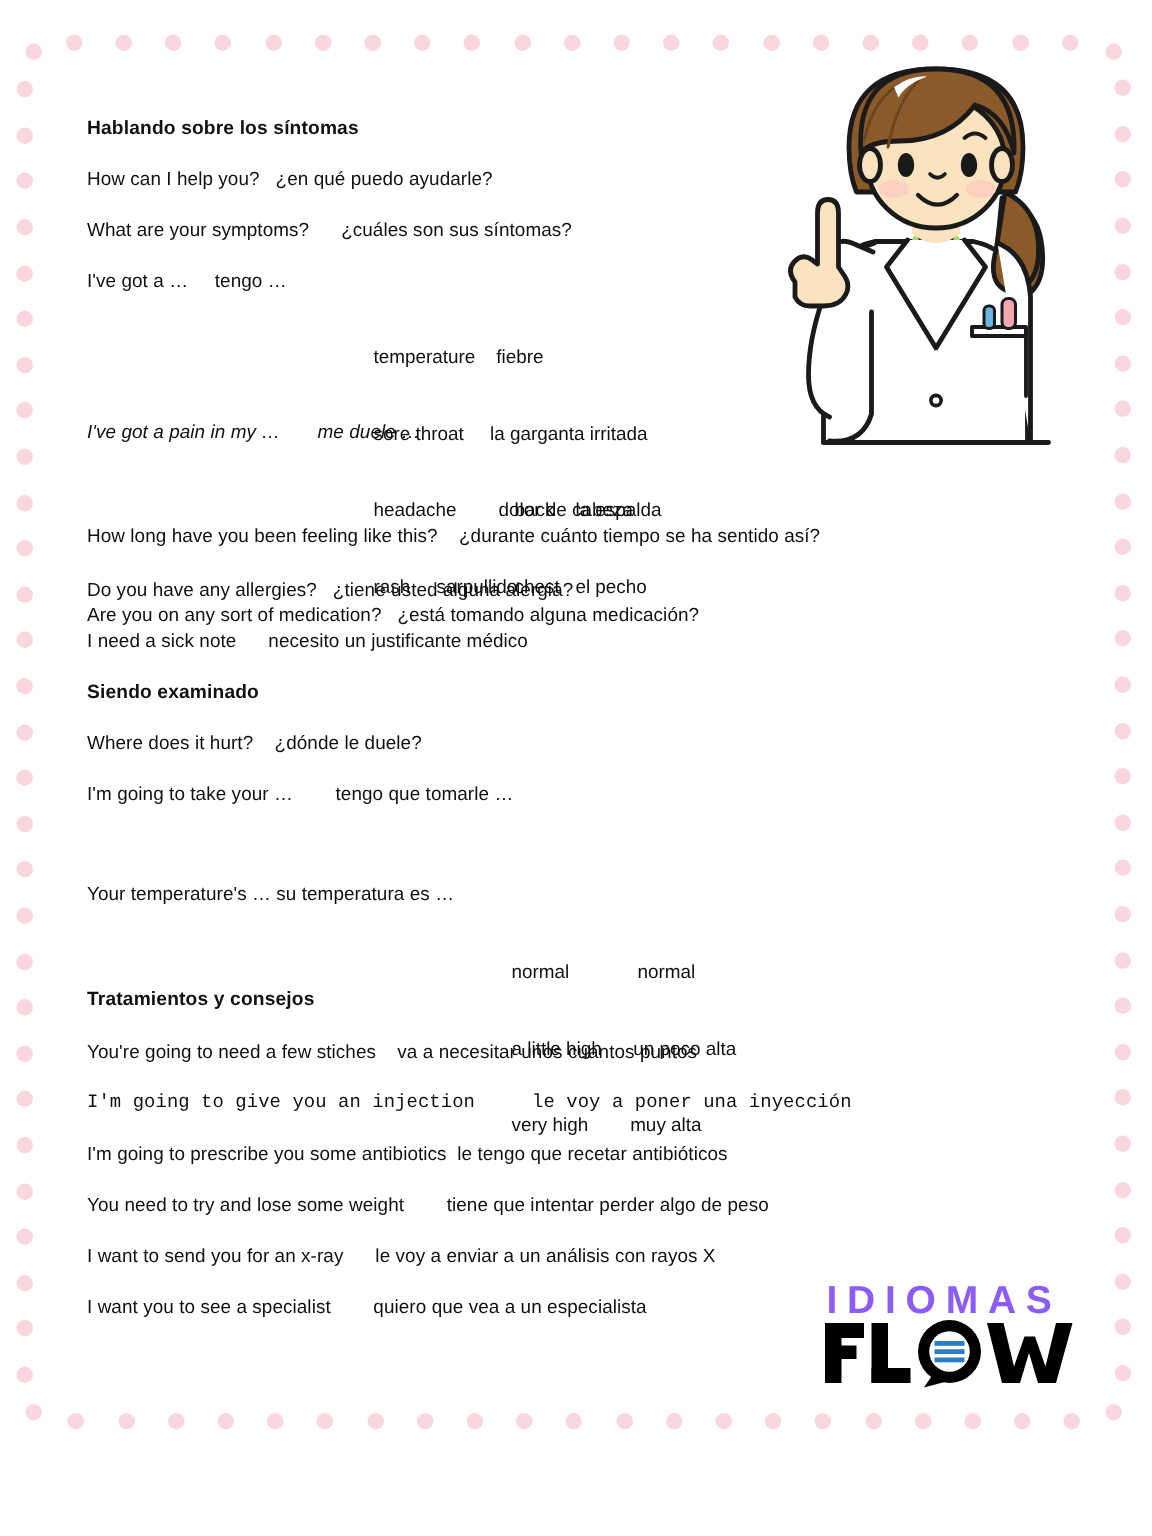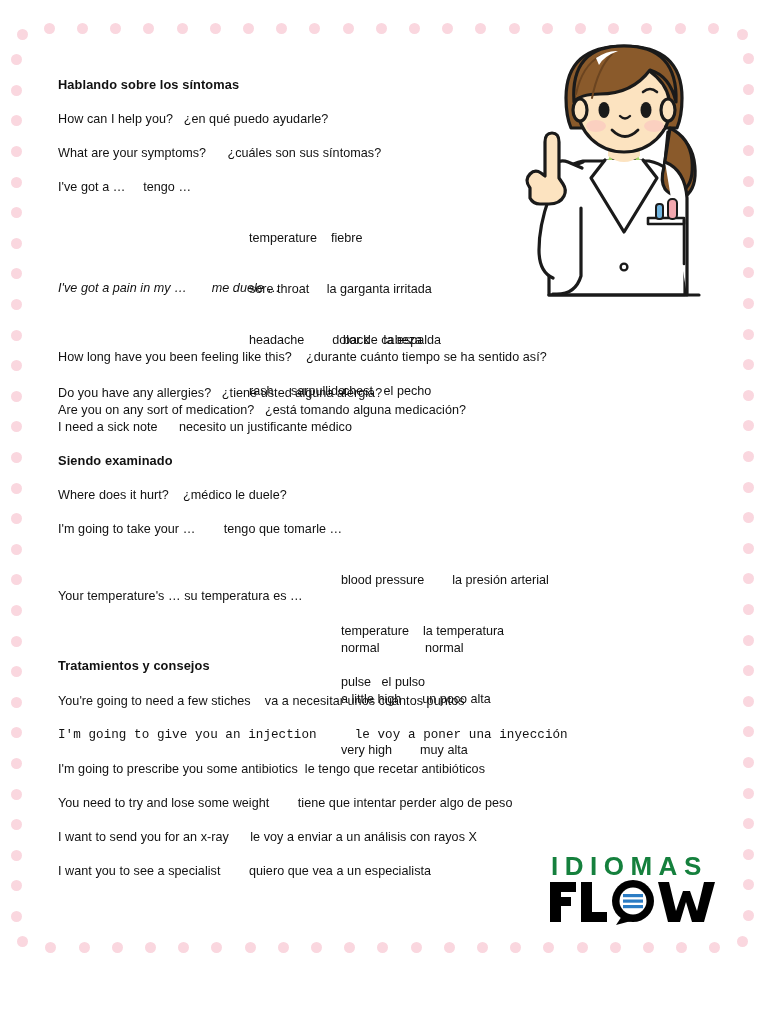--- a/index.html
+++ b/index.html
@@ -81,21 +81,21 @@
     top: 852px;
     width: 186px;
     height: 72px;
     z-index: 3;
   }
   #logo .logo-top {
     font-family: "Liberation Sans", sans-serif;
     font-weight: bold;
     font-size: 26px;
     letter-spacing: 6.5px;
-    color: #15803d;
+    color: #8b5cf6;
     line-height: 28px;
     padding-left: 3px;
   }
   #logo .logo-bottom {
     position: relative;
     height: 44px;
   }
   #logo .logo-flow-svg {
     position: absolute;
     left: 0;
@@ -237,29 +237,24 @@
   </div>
 
   <div class="block" style="left:58px; top:348px;">How long have you been feeling like this?    ¿durante cuánto tiempo se ha sentido así?</div>
 
   <div class="block" style="left:58px; top:384px;">Do you have any allergies?   ¿tiene usted alguna alergia?</div>
   <div class="block" style="left:58px; top:401px;">Are you on any sort of medication?   ¿está tomando alguna medicación?</div>
   <div class="block" style="left:58px; top:418px;">I need a sick note      necesito un justificante médico</div>
 
   <div class="block heading" style="left:58px; top:452px;">Siendo examinado</div>
 
-  <div class="block" style="left:58px; top:486px;">Where does it hurt?    ¿médico le duele?</div>
+  <div class="block" style="left:58px; top:486px;">Where does it hurt?    ¿dónde le duele?</div>
 
   <div class="block" style="left:58px; top:520px;">I'm going to take your …        tengo que tomarle …</div>
 
-  <div class="sub" style="left:341px; top:538px;">
-    <div>blood pressure        la presión arterial</div>
-    <div>temperature    la temperatura</div>
-    <div>pulse   el pulso</div>
-  </div>
 
   <div class="block" style="left:58px; top:587px;">Your temperature's … su temperatura es …</div>
 
   <div class="sub" style="left:341px; top:606px;">
     <div>normal             normal</div>
     <div>a little high      un poco alta</div>
     <div>very high        muy alta</div>
   </div>
 
   <div class="block heading" style="left:58px; top:657px;">Tratamientos y consejos</div>

